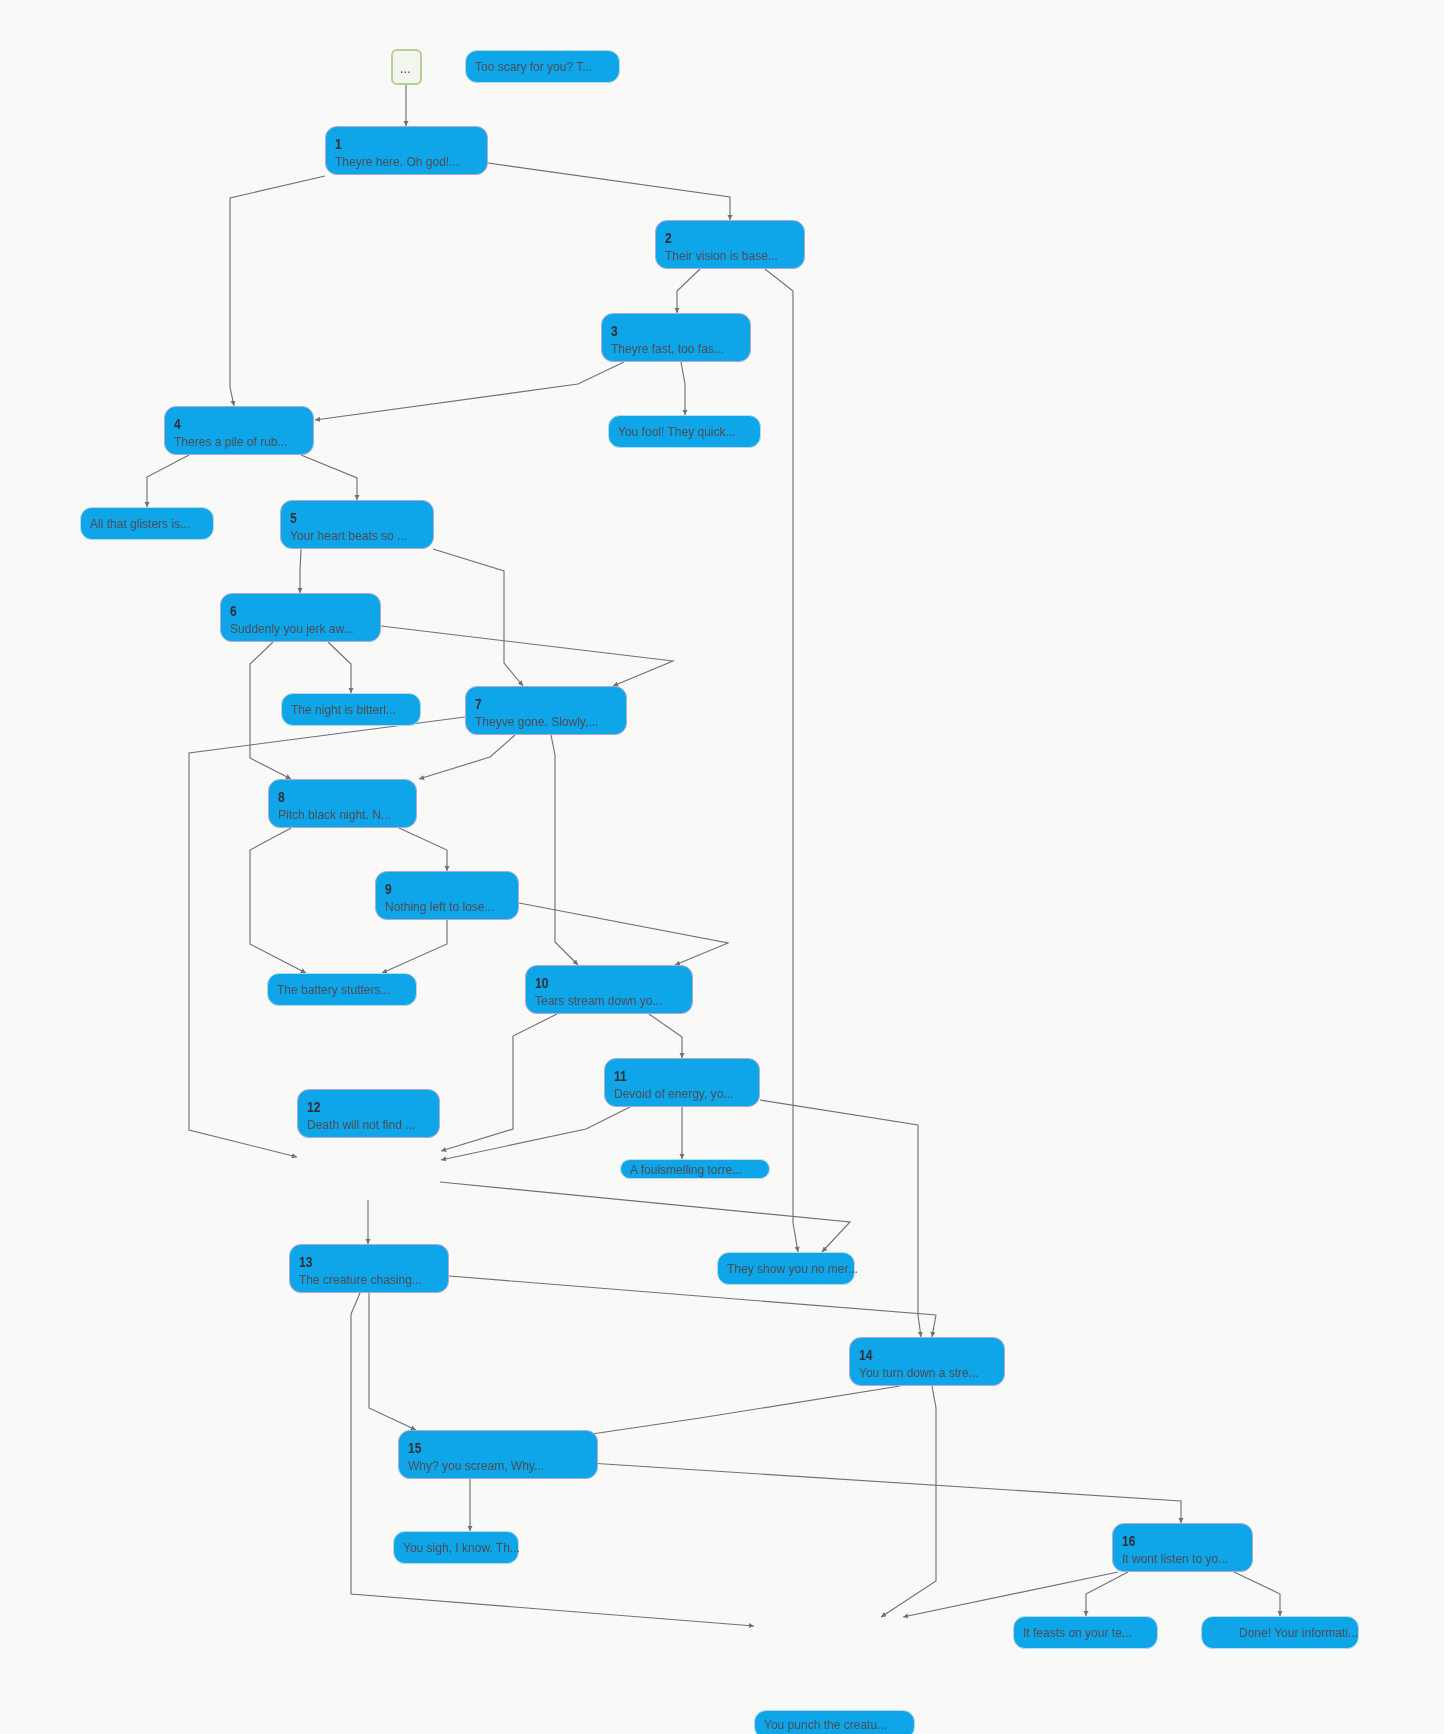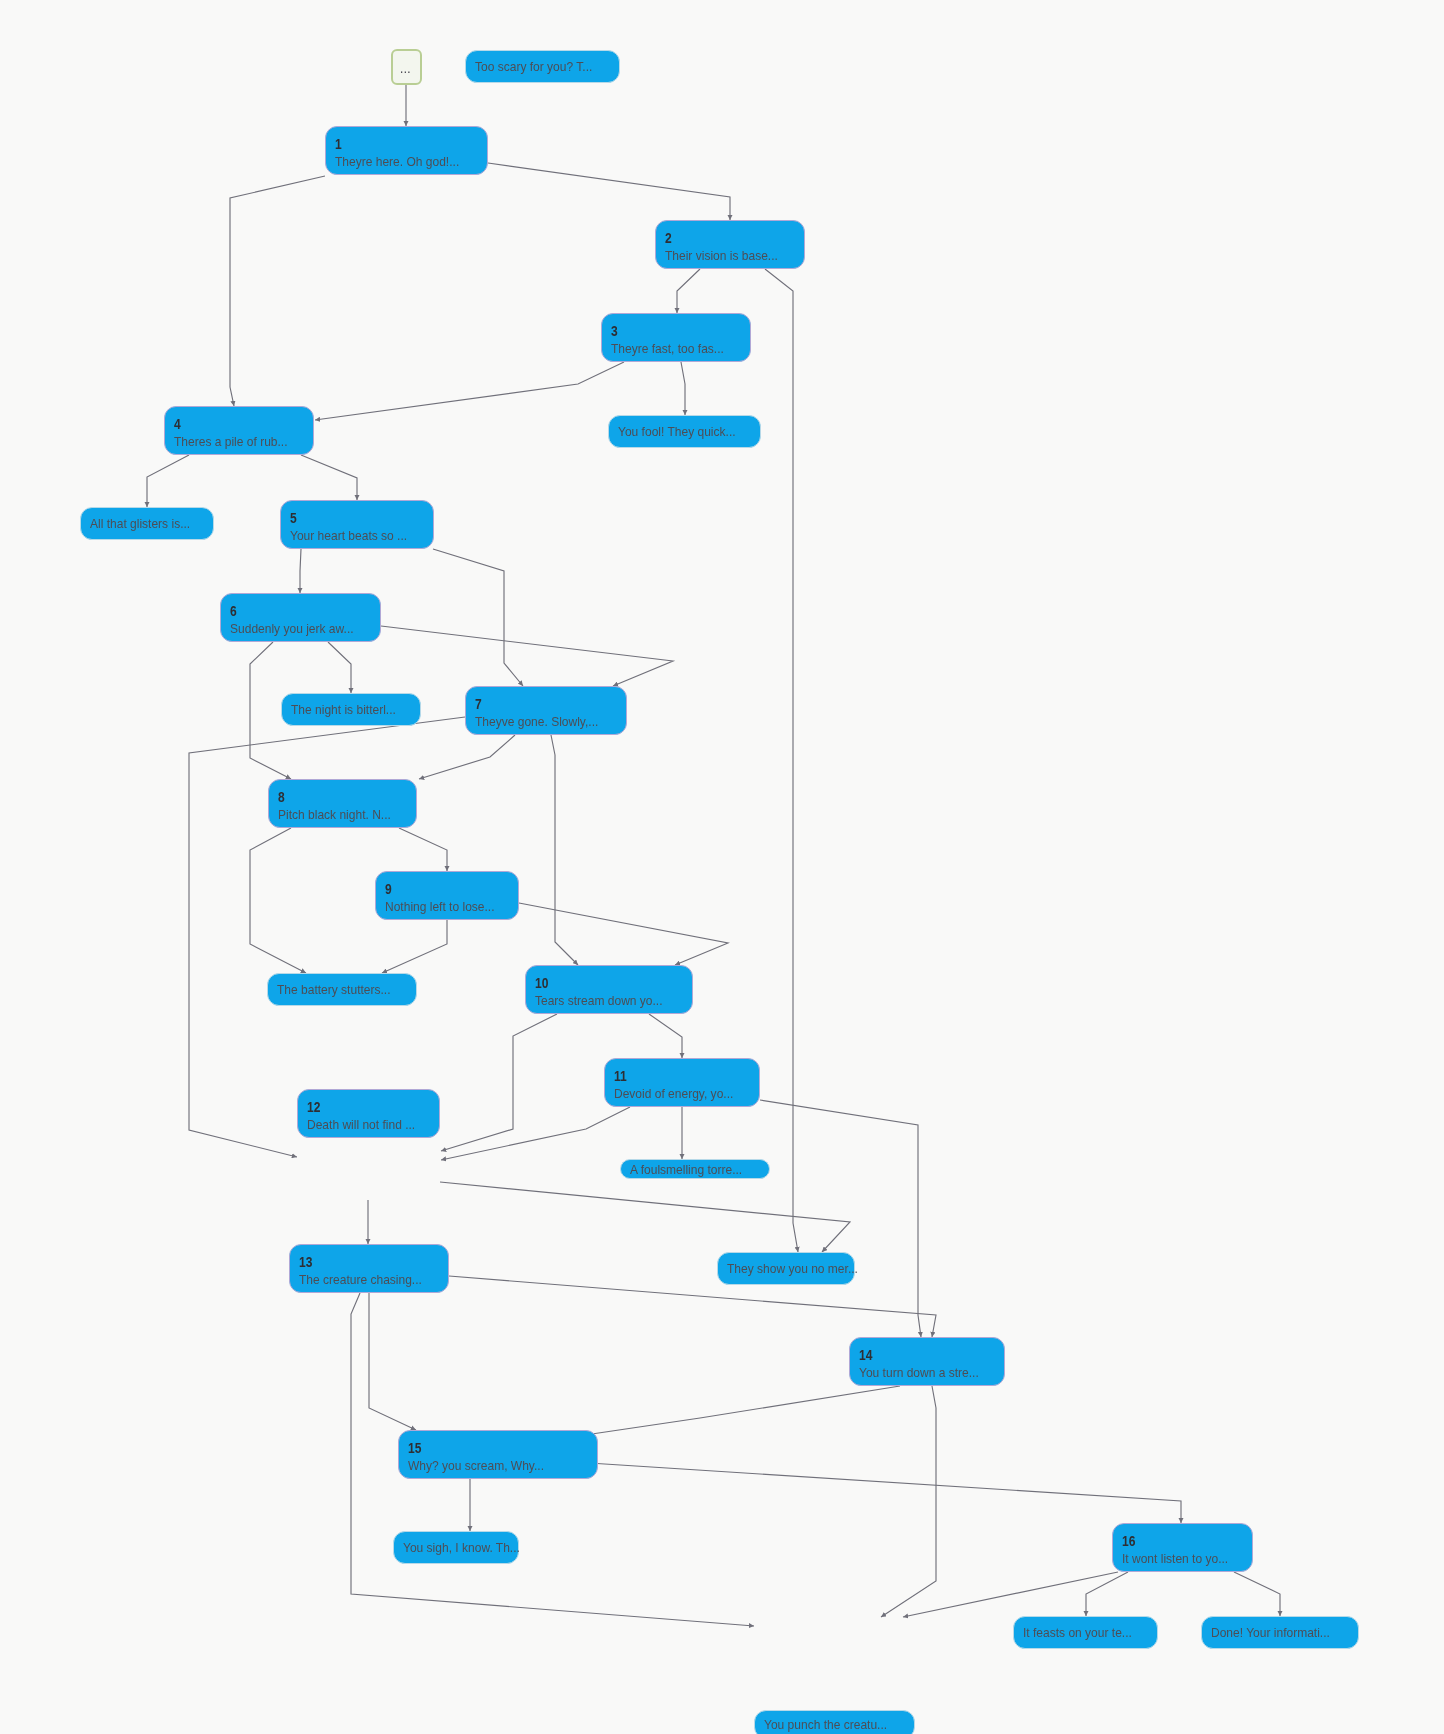--- a/index.html
+++ b/index.html
@@ -223,20 +223,20 @@
     <div class="node leaf" style="left: 754px; top: 1710px; width: 161px; height: 29px; border-color: rgb(183, 217, 232);">
       <div class="leaf-inner">
         <div class="ltext">You punch the creatu...</div>
       </div>
     </div>
     <div class="node leaf" style="left: 1013px; top: 1616px; width: 145px; height: 33px; border-color: rgb(183, 217, 232);">
       <div class="leaf-inner">
         <div class="ltext">It feasts on your te...</div>
       </div>
     </div>
-    <div class="node leaf" style="left: 1201px; top: 1616px; width: 158px; height: 33px; border-color: rgb(183, 217, 232);">
+    <div class="node leaf" style="left: 1201px; top: 1616px; width: 158px; height: 33px; border-color: rgb(183, 217, 232); padding-left: 28px;">
       <div class="leaf-inner">
         <div class="ltext">Done! Your informati...</div>
       </div>
     </div>
   </div>
 
 </div>
 
 </body></html>

